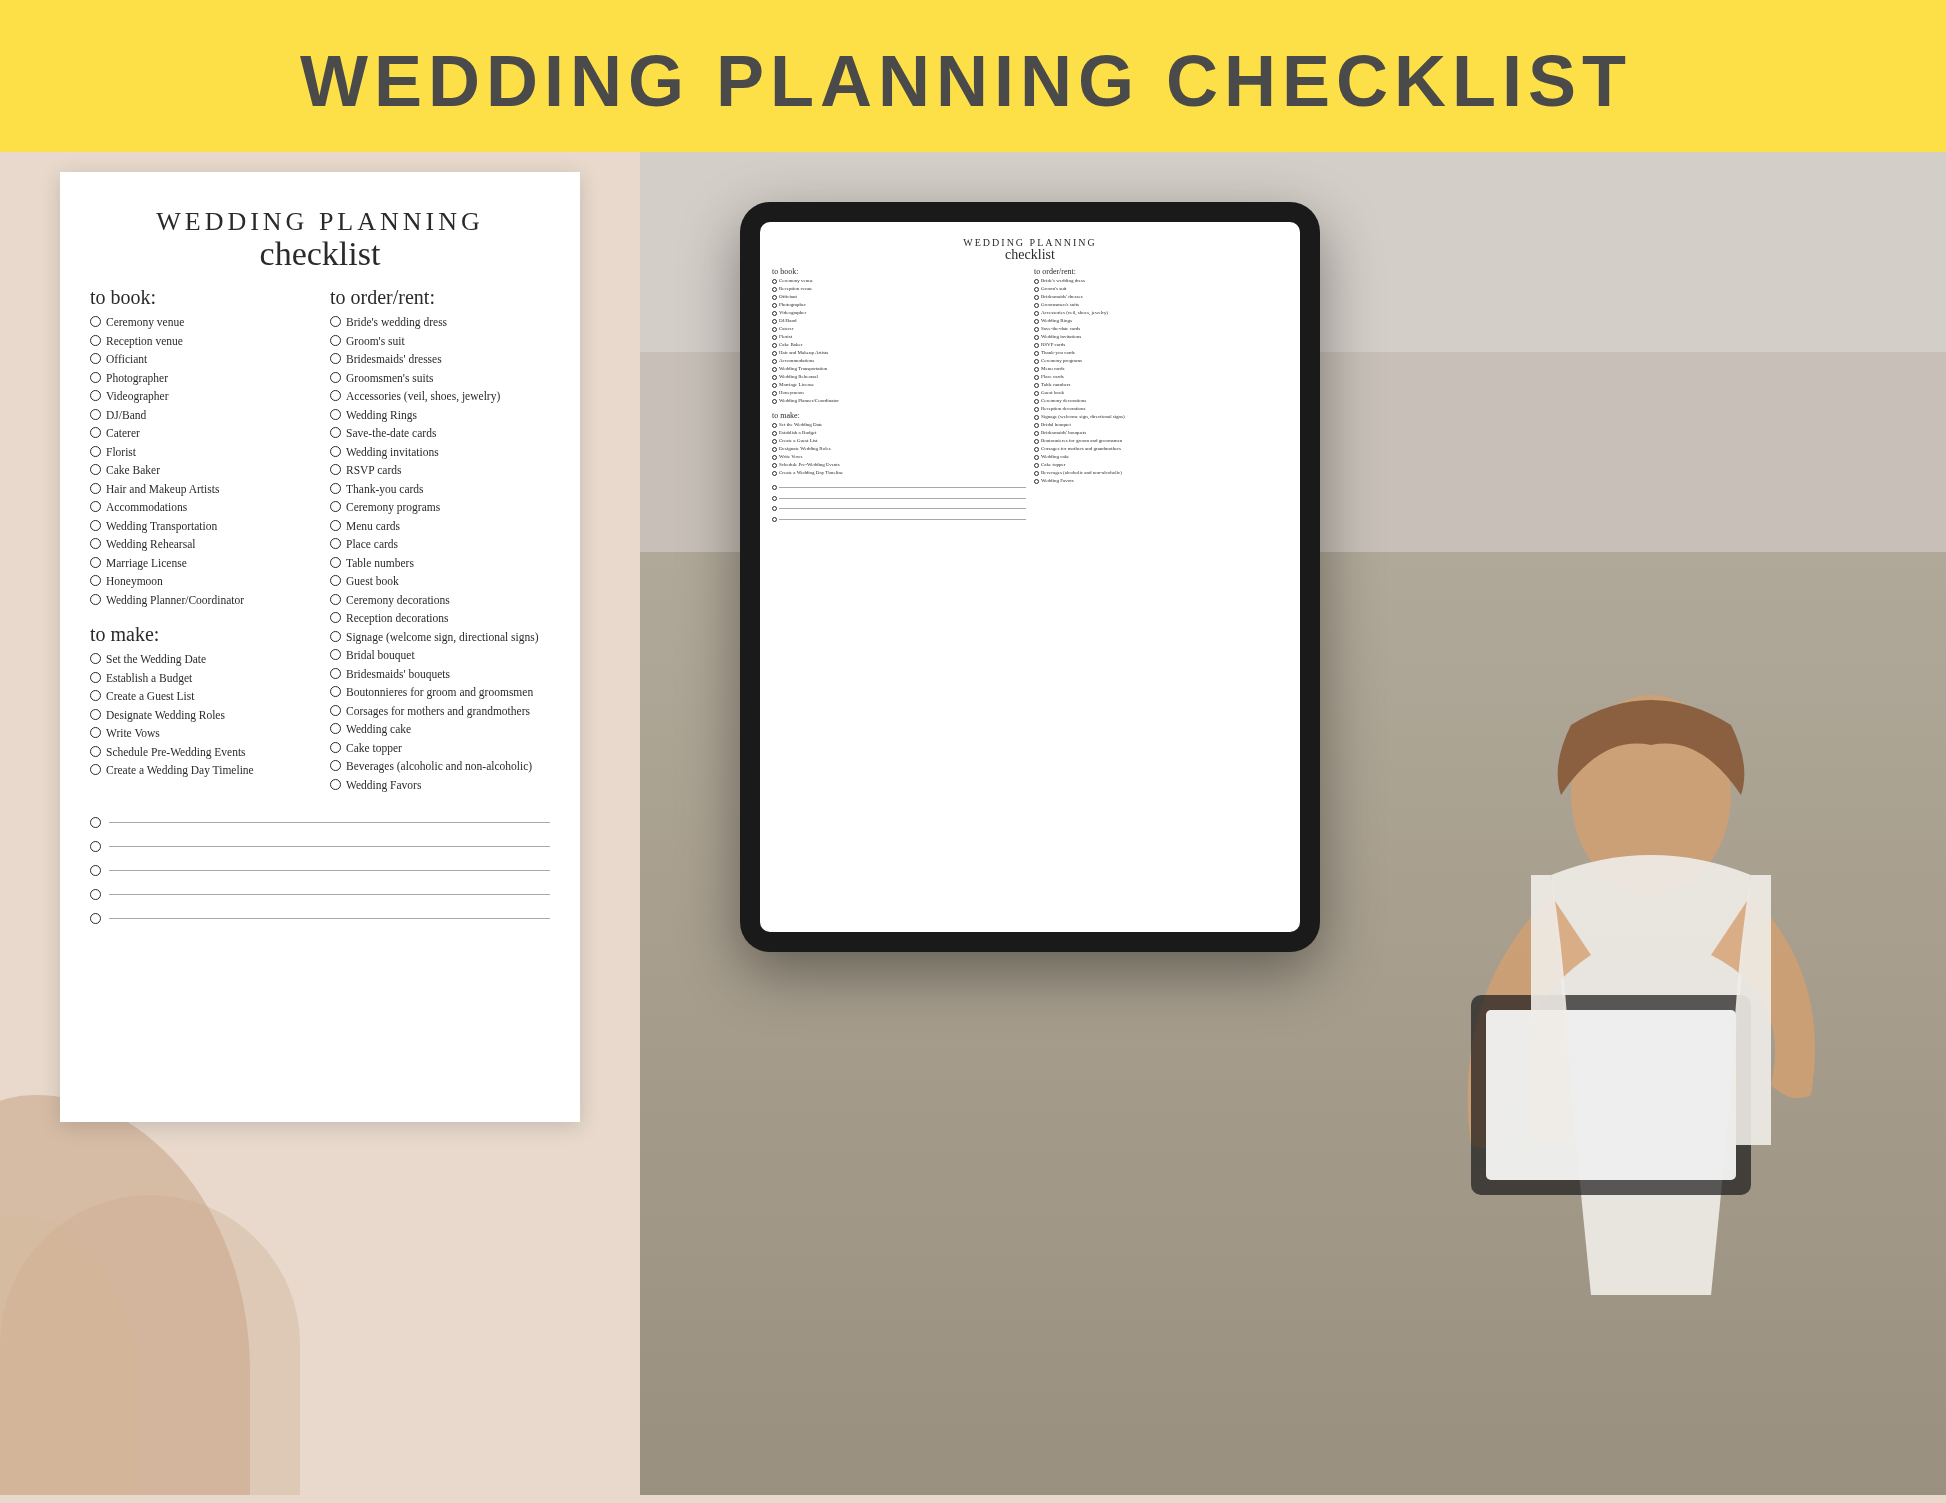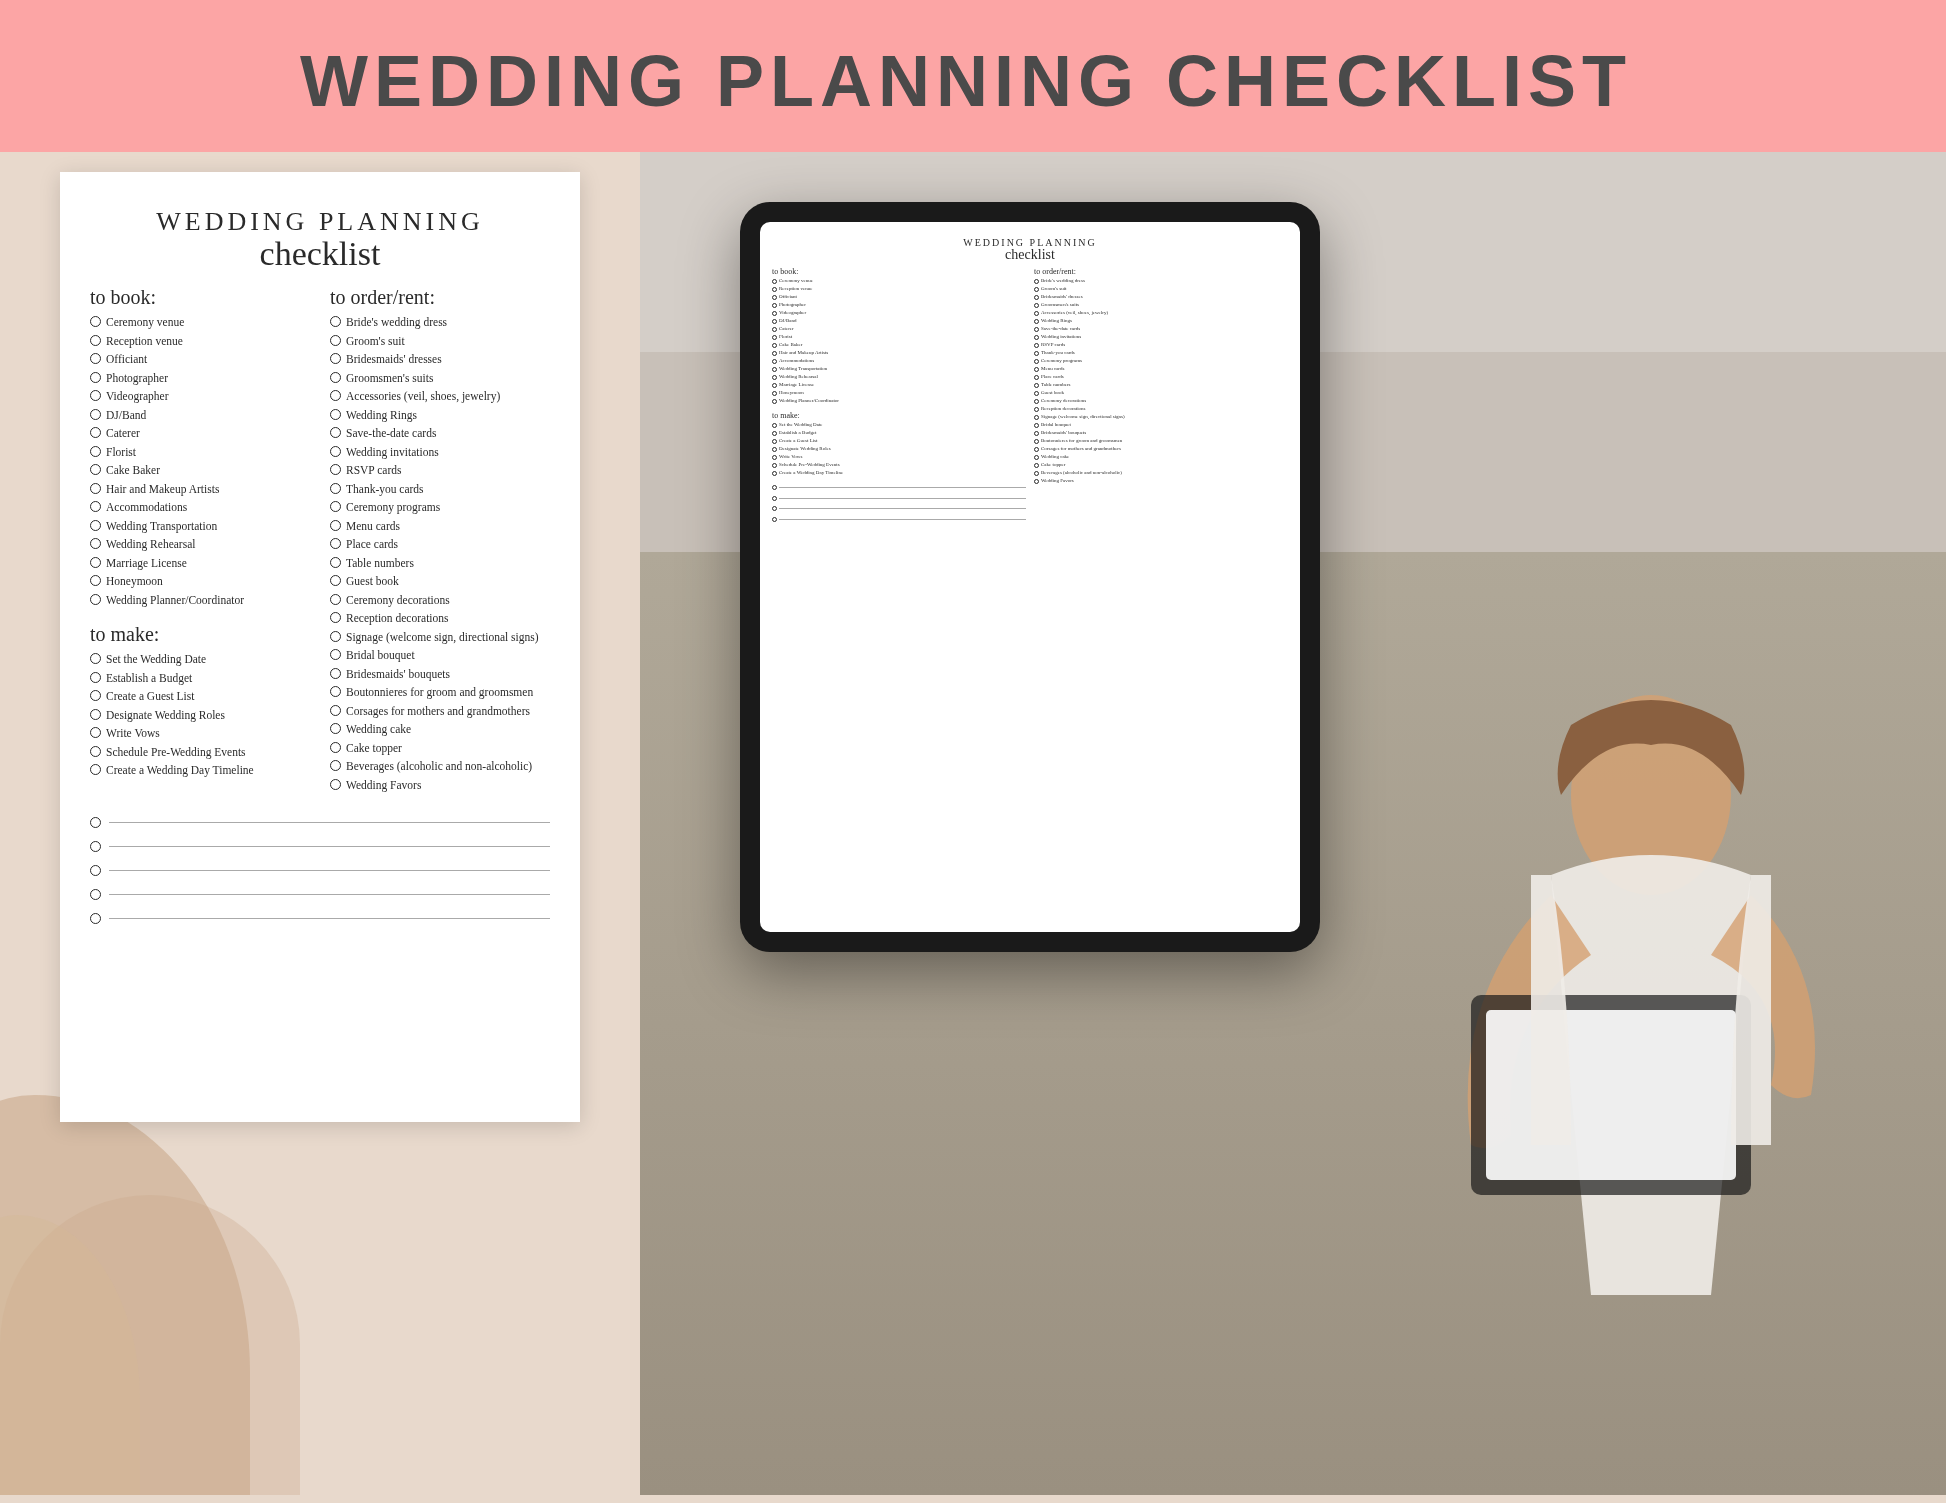--- a/index.html
+++ b/index.html
@@ -10,21 +10,21 @@
       background-color: #e8d9cc;
       font-family: 'Georgia', serif;
       overflow: hidden;
       position: relative;
     }
 
     
     .header {
       text-align: center;
       padding: 40px 14px 30px 0;
-      background-color: #fca5a5;
+      background-color: #fde047;
     }
 
     .header h1 {
       font-size: 72px;
       font-weight: 900;
       letter-spacing: 6px;
       color: #4a4a4a;
       font-family: Arial, sans-serif;
       text-transform: uppercase;
     }

